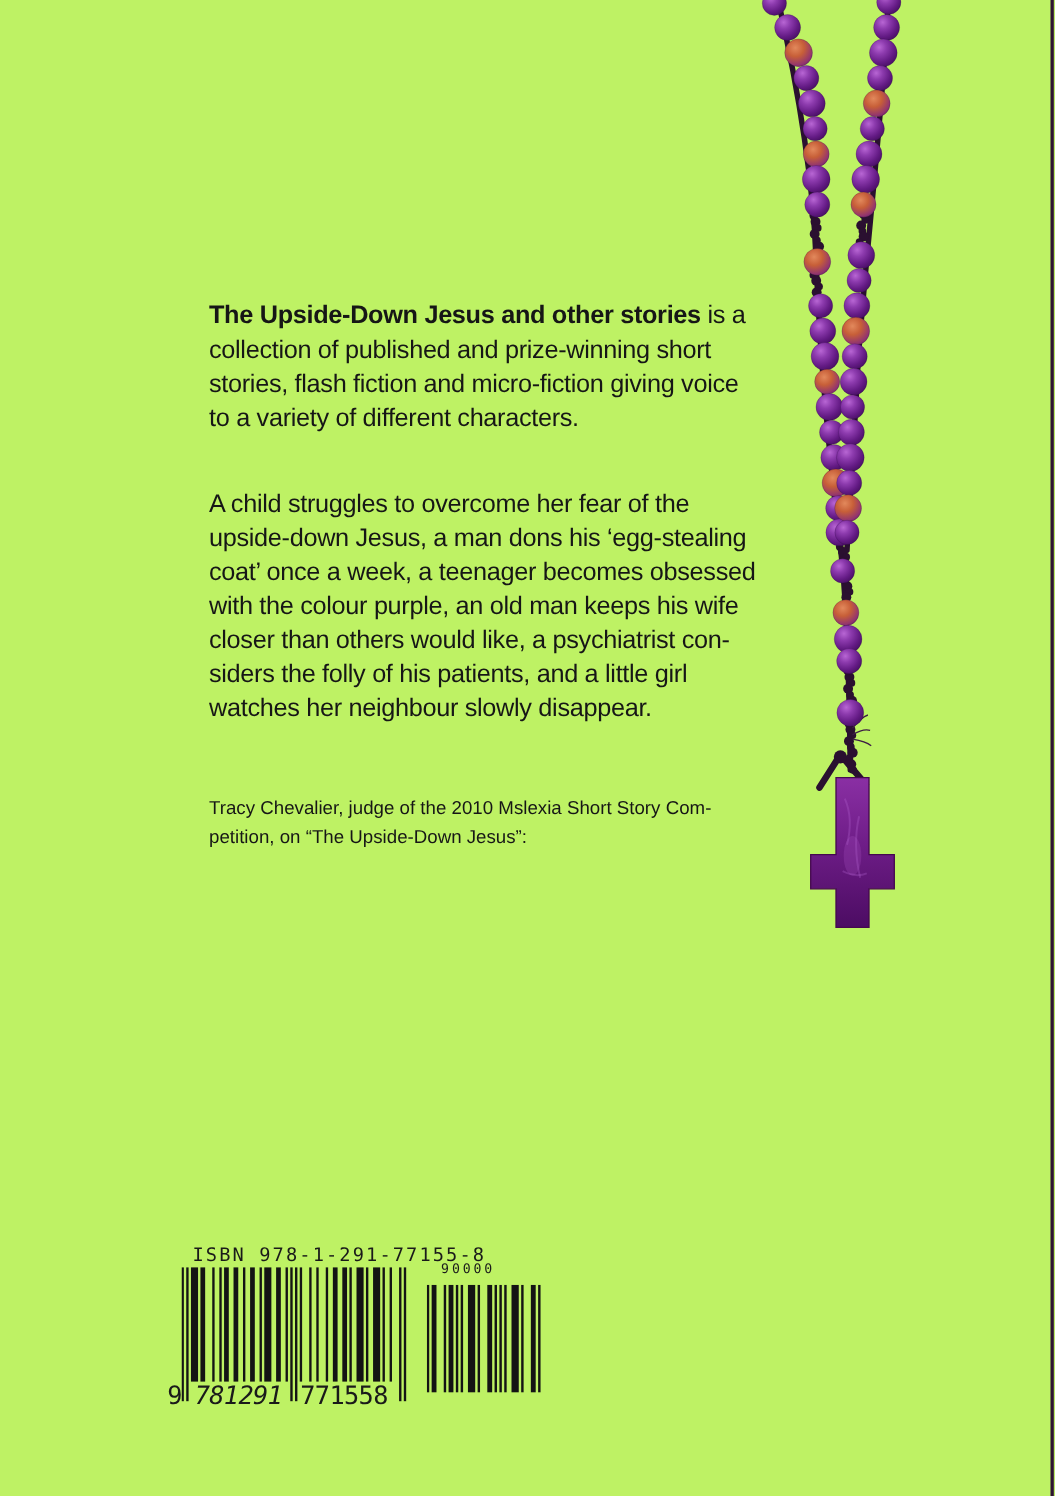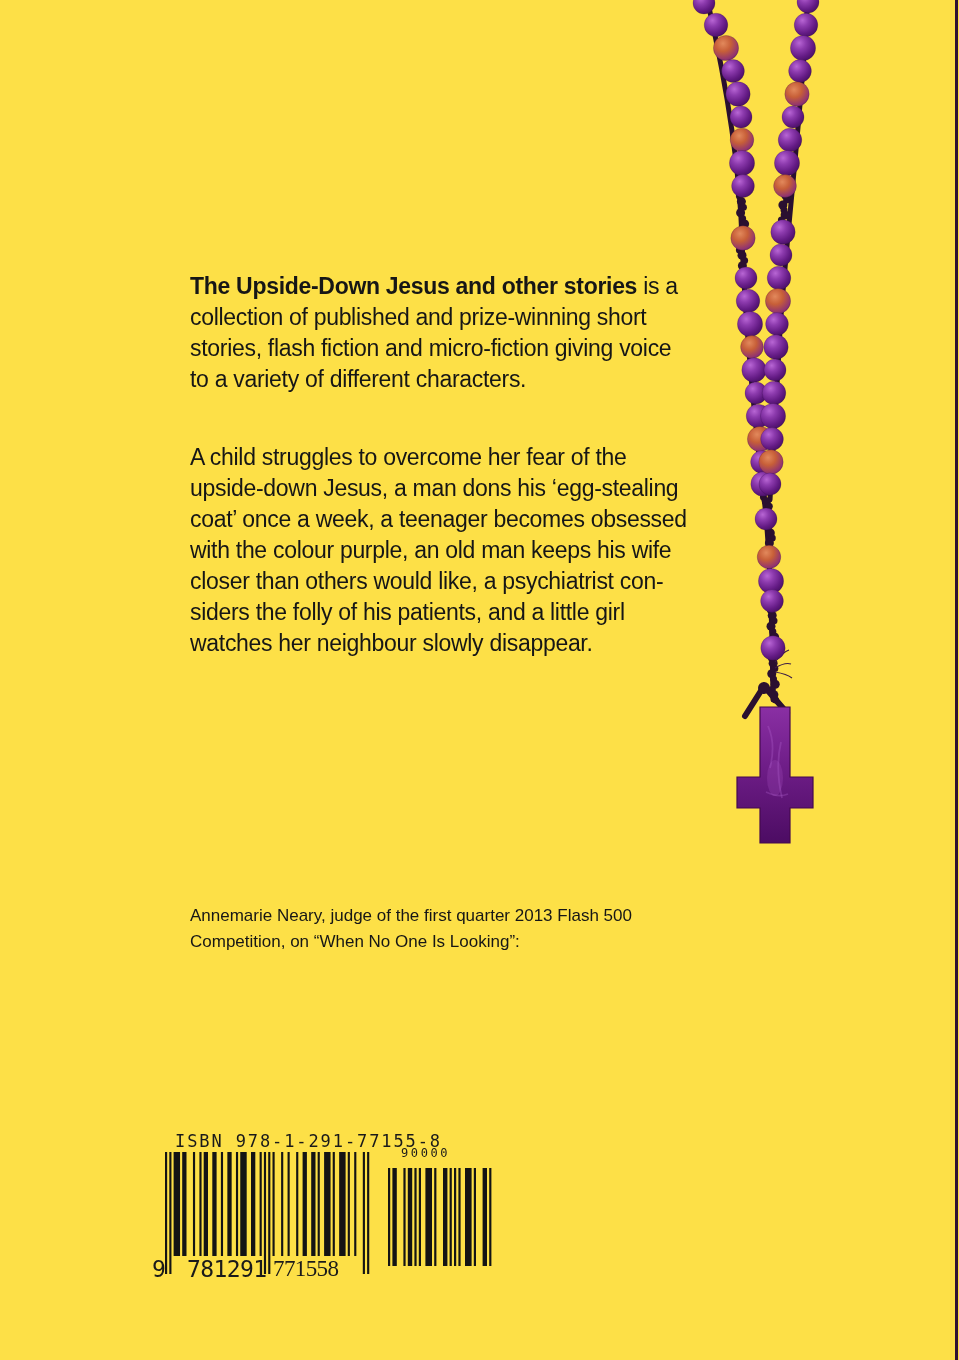--- a/index.html
+++ b/index.html
@@ -1,16 +1,16 @@
 <!DOCTYPE html>
 <html><head>
 <meta charset="utf-8">
 <style>
   html,body{margin:0;padding:0;background:#888;}
-  .page{position:relative;width:959px;height:1360px;margin:0 auto;background:#fde047;
+  .page{position:relative;width:959px;height:1360px;margin:0 auto;background:#bef264;
         overflow:hidden;font-family:"Liberation Sans",sans-serif;color:#161616;}
   .page p{margin:0;}
   .body-text{position:absolute;left:190px;width:645px;font-size:23px;line-height:31px;
              letter-spacing:-0.3px;white-space:pre-line;}
   .small-text{position:absolute;left:190px;width:645px;font-size:17px;line-height:26px;
               letter-spacing:0;white-space:pre-line;}
   .italic{font-style:italic;}
   b{font-weight:bold;}
   .bc-wrap{position:absolute;left:128px;top:1126px;width:420px;height:175px;}
   .bc-label{position:absolute;left:9px;top:5px;font-family:"DejaVu Sans Mono","Liberation Mono",monospace;
@@ -33,24 +33,24 @@
 to a variety of different characters.</span></p>
 
   <p class="body-text" style="top:442px">A child struggles to overcome her fear of the
 upside-down Jesus, a man dons his ‘egg-stealing
 coat’ once a week, a teenager becomes obsessed
 with the colour purple, an old man keeps his wife
 closer than others would like, a psychiatrist con-
 siders the folly of his patients, and a little girl
 watches her neighbour slowly disappear.</p>
 
-
-
-  <p class="small-text" style="top:903px">Annemarie Neary, judge of the first quarter 2013 Flash 500
-Competition, on “When No One Is Looking”:</p>
+  <p class="small-text" style="top:722px">Tracy Chevalier, judge of the 2010 Mslexia Short Story Com-
+petition, on “The Upside-Down Jesus”:</p>
+
+
 
 
   <svg id="rosary" viewBox="640 0 320 860" style="position:absolute;left:640px;top:0;width:320px;height:860px">
       <defs>
         <radialGradient id="gBead" cx="0.35" cy="0.3" r="0.85">
           <stop offset="0" stop-color="#b866d4"></stop>
           <stop offset="0.3" stop-color="#8d3bae"></stop>
           <stop offset="0.65" stop-color="#641b85"></stop>
           <stop offset="1" stop-color="#3c0b55"></stop>
         </radialGradient>
@@ -210,22 +210,22 @@
         <rect x="159.10" y="0" width="6.45" height="104" fill="#141414"></rect>
         <rect x="167.70" y="0" width="2.15" height="104" fill="#141414"></rect>
         <rect x="174.15" y="0" width="6.45" height="104" fill="#141414"></rect>
         <rect x="182.75" y="0" width="2.15" height="104" fill="#141414"></rect>
         <rect x="189.20" y="0" width="2.15" height="104" fill="#141414"></rect>
         <rect x="197.80" y="0" width="2.15" height="122" fill="#141414"></rect>
         <rect x="202.10" y="0" width="2.15" height="122" fill="#141414"></rect>
       </svg>
     <div id="bc-digits">
         <span class="bc-num" style="left: 24px;">9</span>
-        <span class="bc-num" style="left: 59px;">781291</span>
-        <span class="bc-num" style="left: 145px; font-family: Liberation Serif, serif;">771558</span>
+        <span class="bc-num" style="left: 49px; font-style: italic;">781291</span>
+        <span class="bc-num" style="left: 145px;">771558</span>
       </div>
     <svg id="ean5" style="position:absolute;left:260px;top:42px" width="104" height="98">
         <rect x="0.00" y="0" width="2.20" height="98" fill="#141414"></rect>
         <rect x="4.40" y="0" width="4.40" height="98" fill="#141414"></rect>
         <rect x="15.40" y="0" width="2.20" height="98" fill="#141414"></rect>
         <rect x="19.80" y="0" width="4.40" height="98" fill="#141414"></rect>
         <rect x="26.40" y="0" width="2.20" height="98" fill="#141414"></rect>
         <rect x="30.80" y="0" width="2.20" height="98" fill="#141414"></rect>
         <rect x="37.40" y="0" width="6.60" height="98" fill="#141414"></rect>
         <rect x="46.20" y="0" width="2.20" height="98" fill="#141414"></rect>

